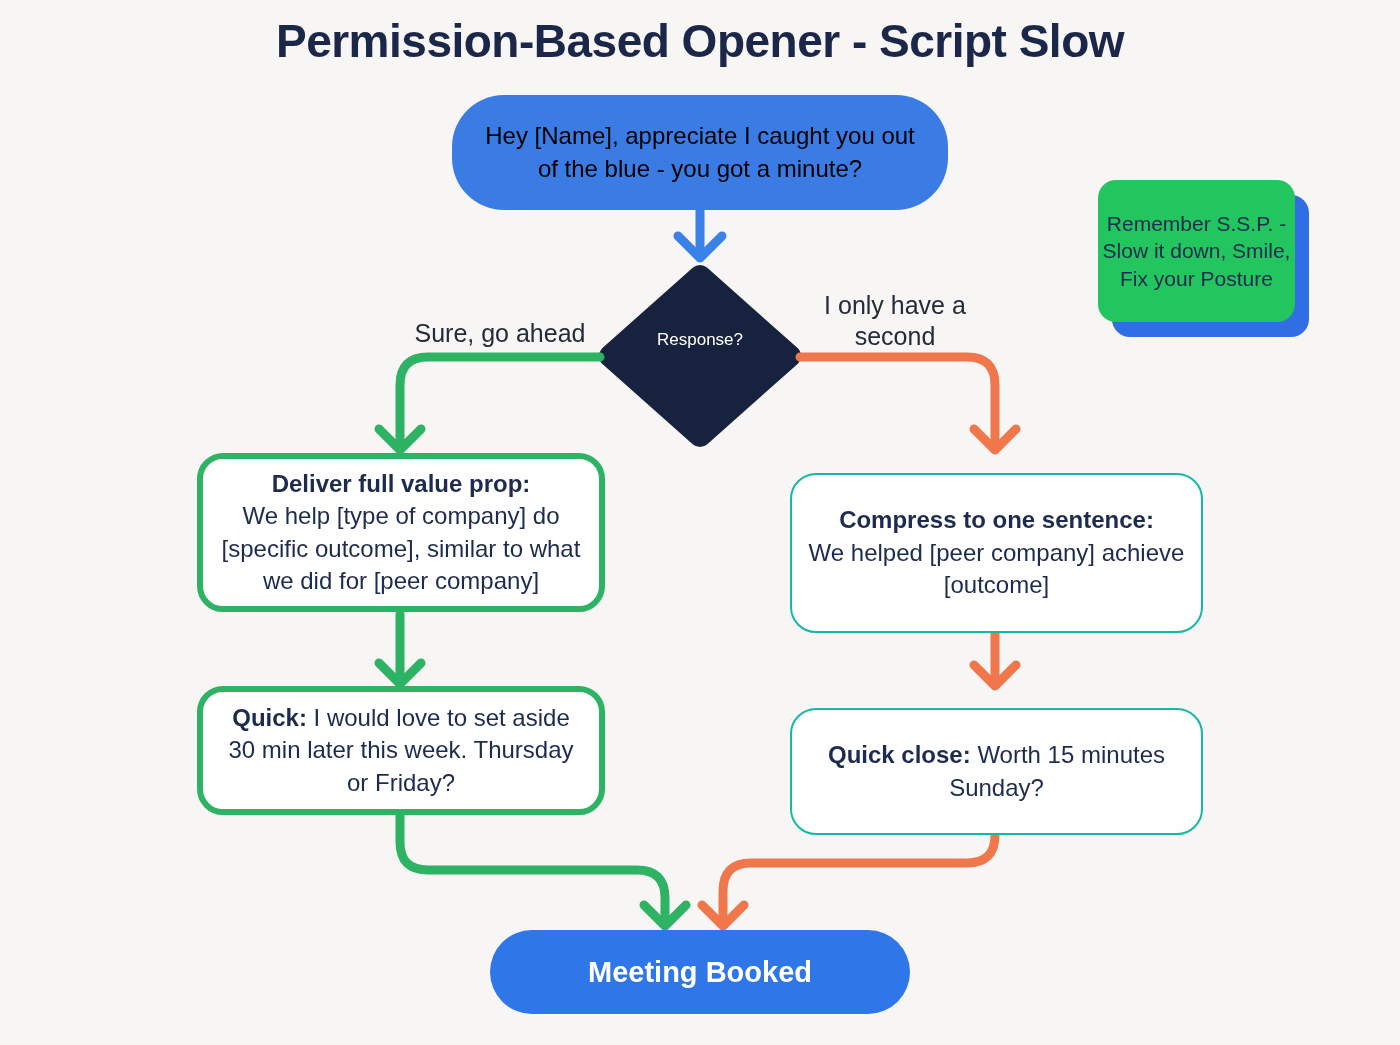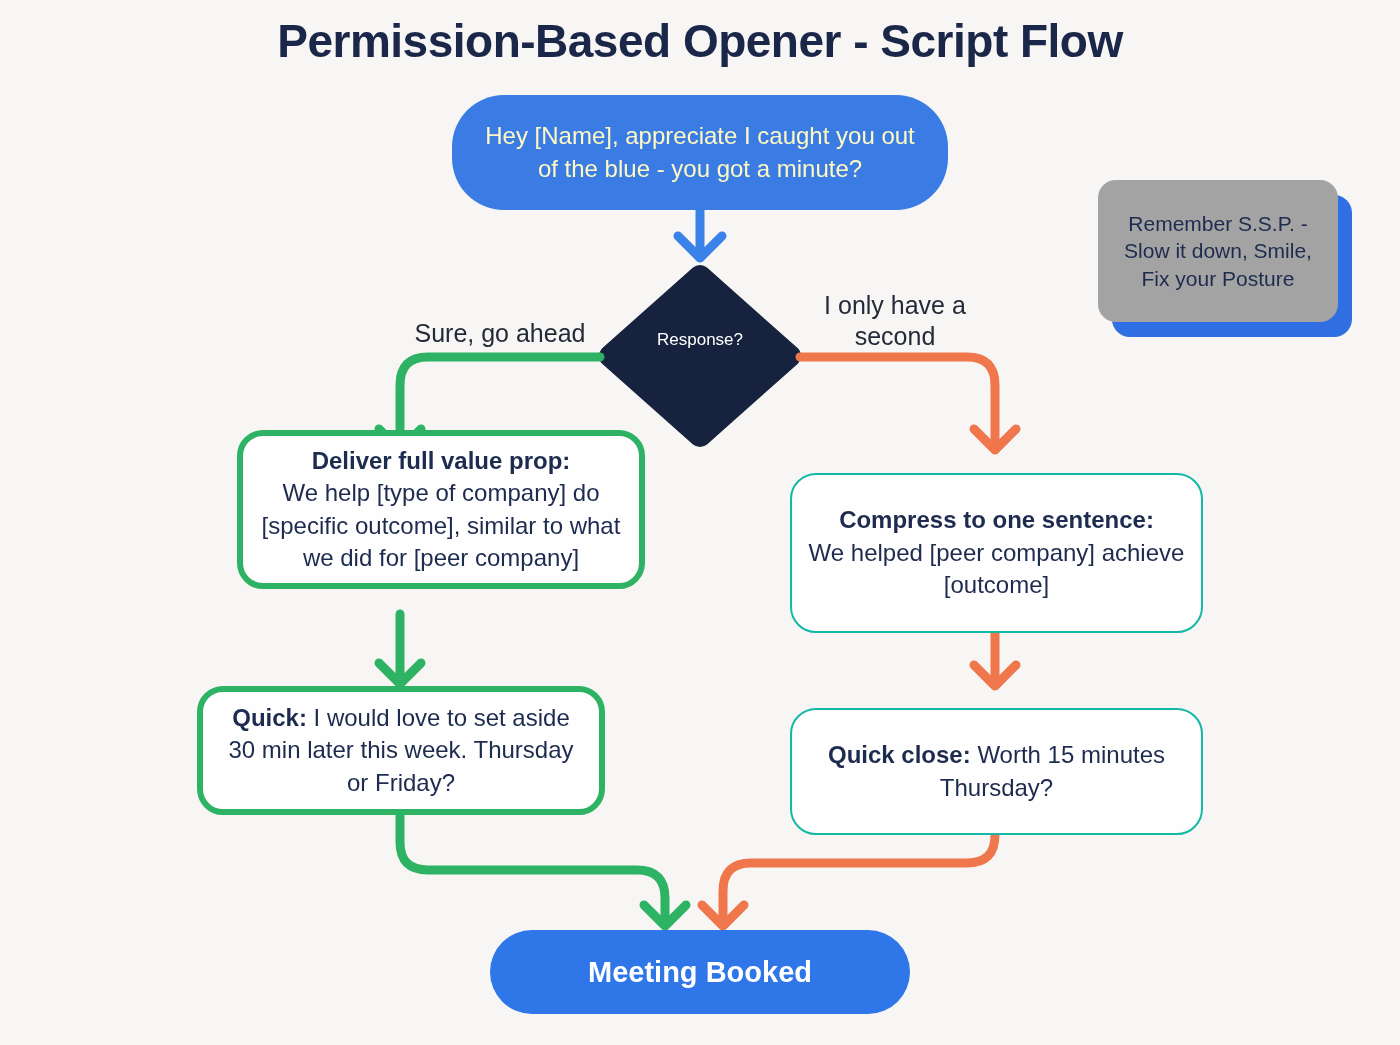--- a/index.html
+++ b/index.html
@@ -13,62 +13,62 @@
     position:absolute;left:0;top:14px;width:1400px;text-align:center;
     font-size:46px;font-weight:800;color:#1b2749;letter-spacing:-0.5px;
   }
   svg.connectors{position:absolute;left:0;top:0;}
   .node{
     position:absolute;display:flex;align-items:center;justify-content:center;
     text-align:center;box-sizing:border-box;
   }
   .opener{
     left:452px;top:95px;width:496px;height:115px;border-radius:52px;
-    background:#3b7ce4;color:#fef9c3;font-size:24px;line-height:1.35;padding:0 28px;
+    background:#3b7ce4;color:#000000;font-size:24px;line-height:1.35;padding:0 28px;
   }
   .decision-label{
     position:absolute;left:600px;top:330px;width:200px;text-align:center;
     color:#ffffff;font-size:17px;
   }
   .edge-label{
     position:absolute;text-align:center;color:#242b38;font-size:25px;line-height:1.25;
   }
   .label-yes{left:385px;top:318px;width:230px;}
   .label-no{left:790px;top:290px;width:210px;}
   .outline-box{
     background:#fefefe;border-radius:26px;color:#1d2b4f;
     font-size:24px;line-height:1.35;padding:0 14px;
     flex-direction:column;
   }
   .green-border{border:6px solid #2db363;}
   .orange-border{border:2px solid #14b8a6;margin-top:20px;}
-  .box-fullvalue{left:197px;top:430px;width:408px;height:159px;margin-left:40px;}
+  .box-fullvalue{left:197px;top:453px;width:408px;height:159px;}
   .box-compress{left:790px;top:453px;width:413px;height:160px;}
   .box-close{left:197px;top:686px;width:408px;height:129px;}
   .box-quickclose{left:790px;top:688px;width:413px;height:127px;}
   .outline-box b{font-weight:700;color:#1d2b4f;}
   .block-title{display:block;}
   .meeting{
     left:490px;top:930px;width:420px;height:84px;border-radius:46px;
     background:#2f76e8;color:#ffffff;font-size:29px;font-weight:700;
   }
   .note{
-    position:absolute;left:1098px;top:180px;width:240px;height:142px;
-    background:#a3a3a3;border-radius:18px;box-shadow:14px 15px 0 0 #2f6fe3;
+    position:absolute;left:1098px;top:180px;width:197px;height:142px;
+    background:#22c55e;border-radius:18px;box-shadow:14px 15px 0 0 #2f6fe3;
     display:flex;flex-direction:column;align-items:center;justify-content:center;
     color:#1d2b4f;font-size:21px;line-height:1.3;text-align:center;
   }
   .note div{white-space:nowrap;}
 </style>
 </head>
 <body>
 
 <div class="canvas">
 
-  <div class="title">Permission-Based Opener - Script Flow</div>
+  <div class="title">Permission-Based Opener - Script Slow</div>
 
   <svg class="connectors" width="1400" height="1045" viewBox="0 0 1400 1045">
 
     <g stroke="#3b82e8" stroke-width="9" fill="none" stroke-linecap="round" stroke-linejoin="round">
       <path d="M 700 210 L 700 250"></path>
       <path d="M 678 236 L 700 258 L 722 236"></path>
     </g>
 
     <path d="M 700 276 L 790 356 L 700 436 L 610 356 Z" fill="#17233e" stroke="#17233e" stroke-width="22" stroke-linejoin="round"></path>
 
@@ -129,21 +129,21 @@
   <div class="node outline-box green-border box-close">
     <div>
       <b>Quick:</b>
       <span>I would love to set aside 30 min later this week. Thursday or Friday?</span>
     </div>
   </div>
 
   <div class="node outline-box orange-border box-quickclose">
     <div>
       <b>Quick close:</b>
-      <span>Worth 15 minutes Thursday?</span>
+      <span>Worth 15 minutes Sunday?</span>
     </div>
   </div>
 
   <div class="node meeting">
     <span>Meeting Booked</span>
   </div>
 
   <div class="note">
     <div>Remember S.S.P. -</div>
     <div>Slow it down, Smile,</div>

